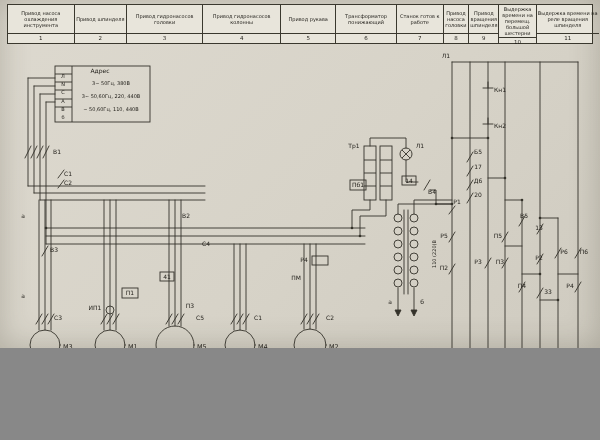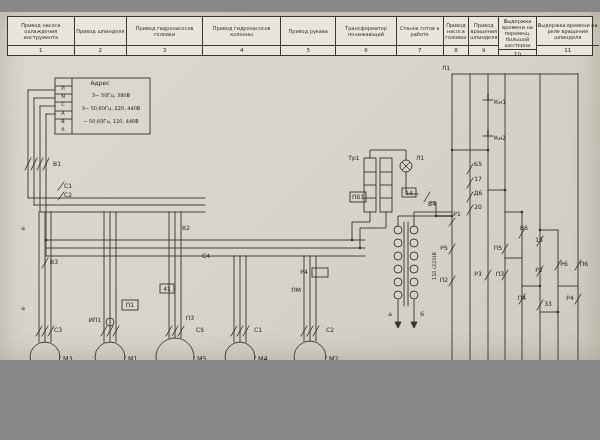--- a/index.html
+++ b/index.html
@@ -2,21 +2,20 @@
 <html><head>
 <meta charset="utf-8">
 <title>Schematic</title>
 <style>
   html,body{margin:0;padding:0;background:#888;}
   .stage{
     position:relative;width:600px;height:348px;overflow:hidden;
     background:linear-gradient(135deg,#ddd9cf 0%,#d7d3c8 55%,#cfcbc0 100%);
     font-family:"DejaVu Sans", sans-serif;color:#2c2a24;
     box-shadow:inset 0 0 30px rgba(60,55,40,.25);
-    margin-top:12px;
   }
   .hdr{
     position:absolute;left:7px;top:4px;width:586px;height:40px;display:flex;
     border:1px solid #3a382e;background:#e8e5db;box-sizing:border-box;
   }
   .hcell{border-right:1px solid #3a382e;display:flex;flex-direction:column;box-sizing:border-box;}
   .hcell:last-child{border-right:none;}
   .hlabel{
     flex:1;font-size:5px;line-height:1.2;text-align:center;
     display:flex;align-items:center;justify-content:center;padding:1px;color:#211f1a;

